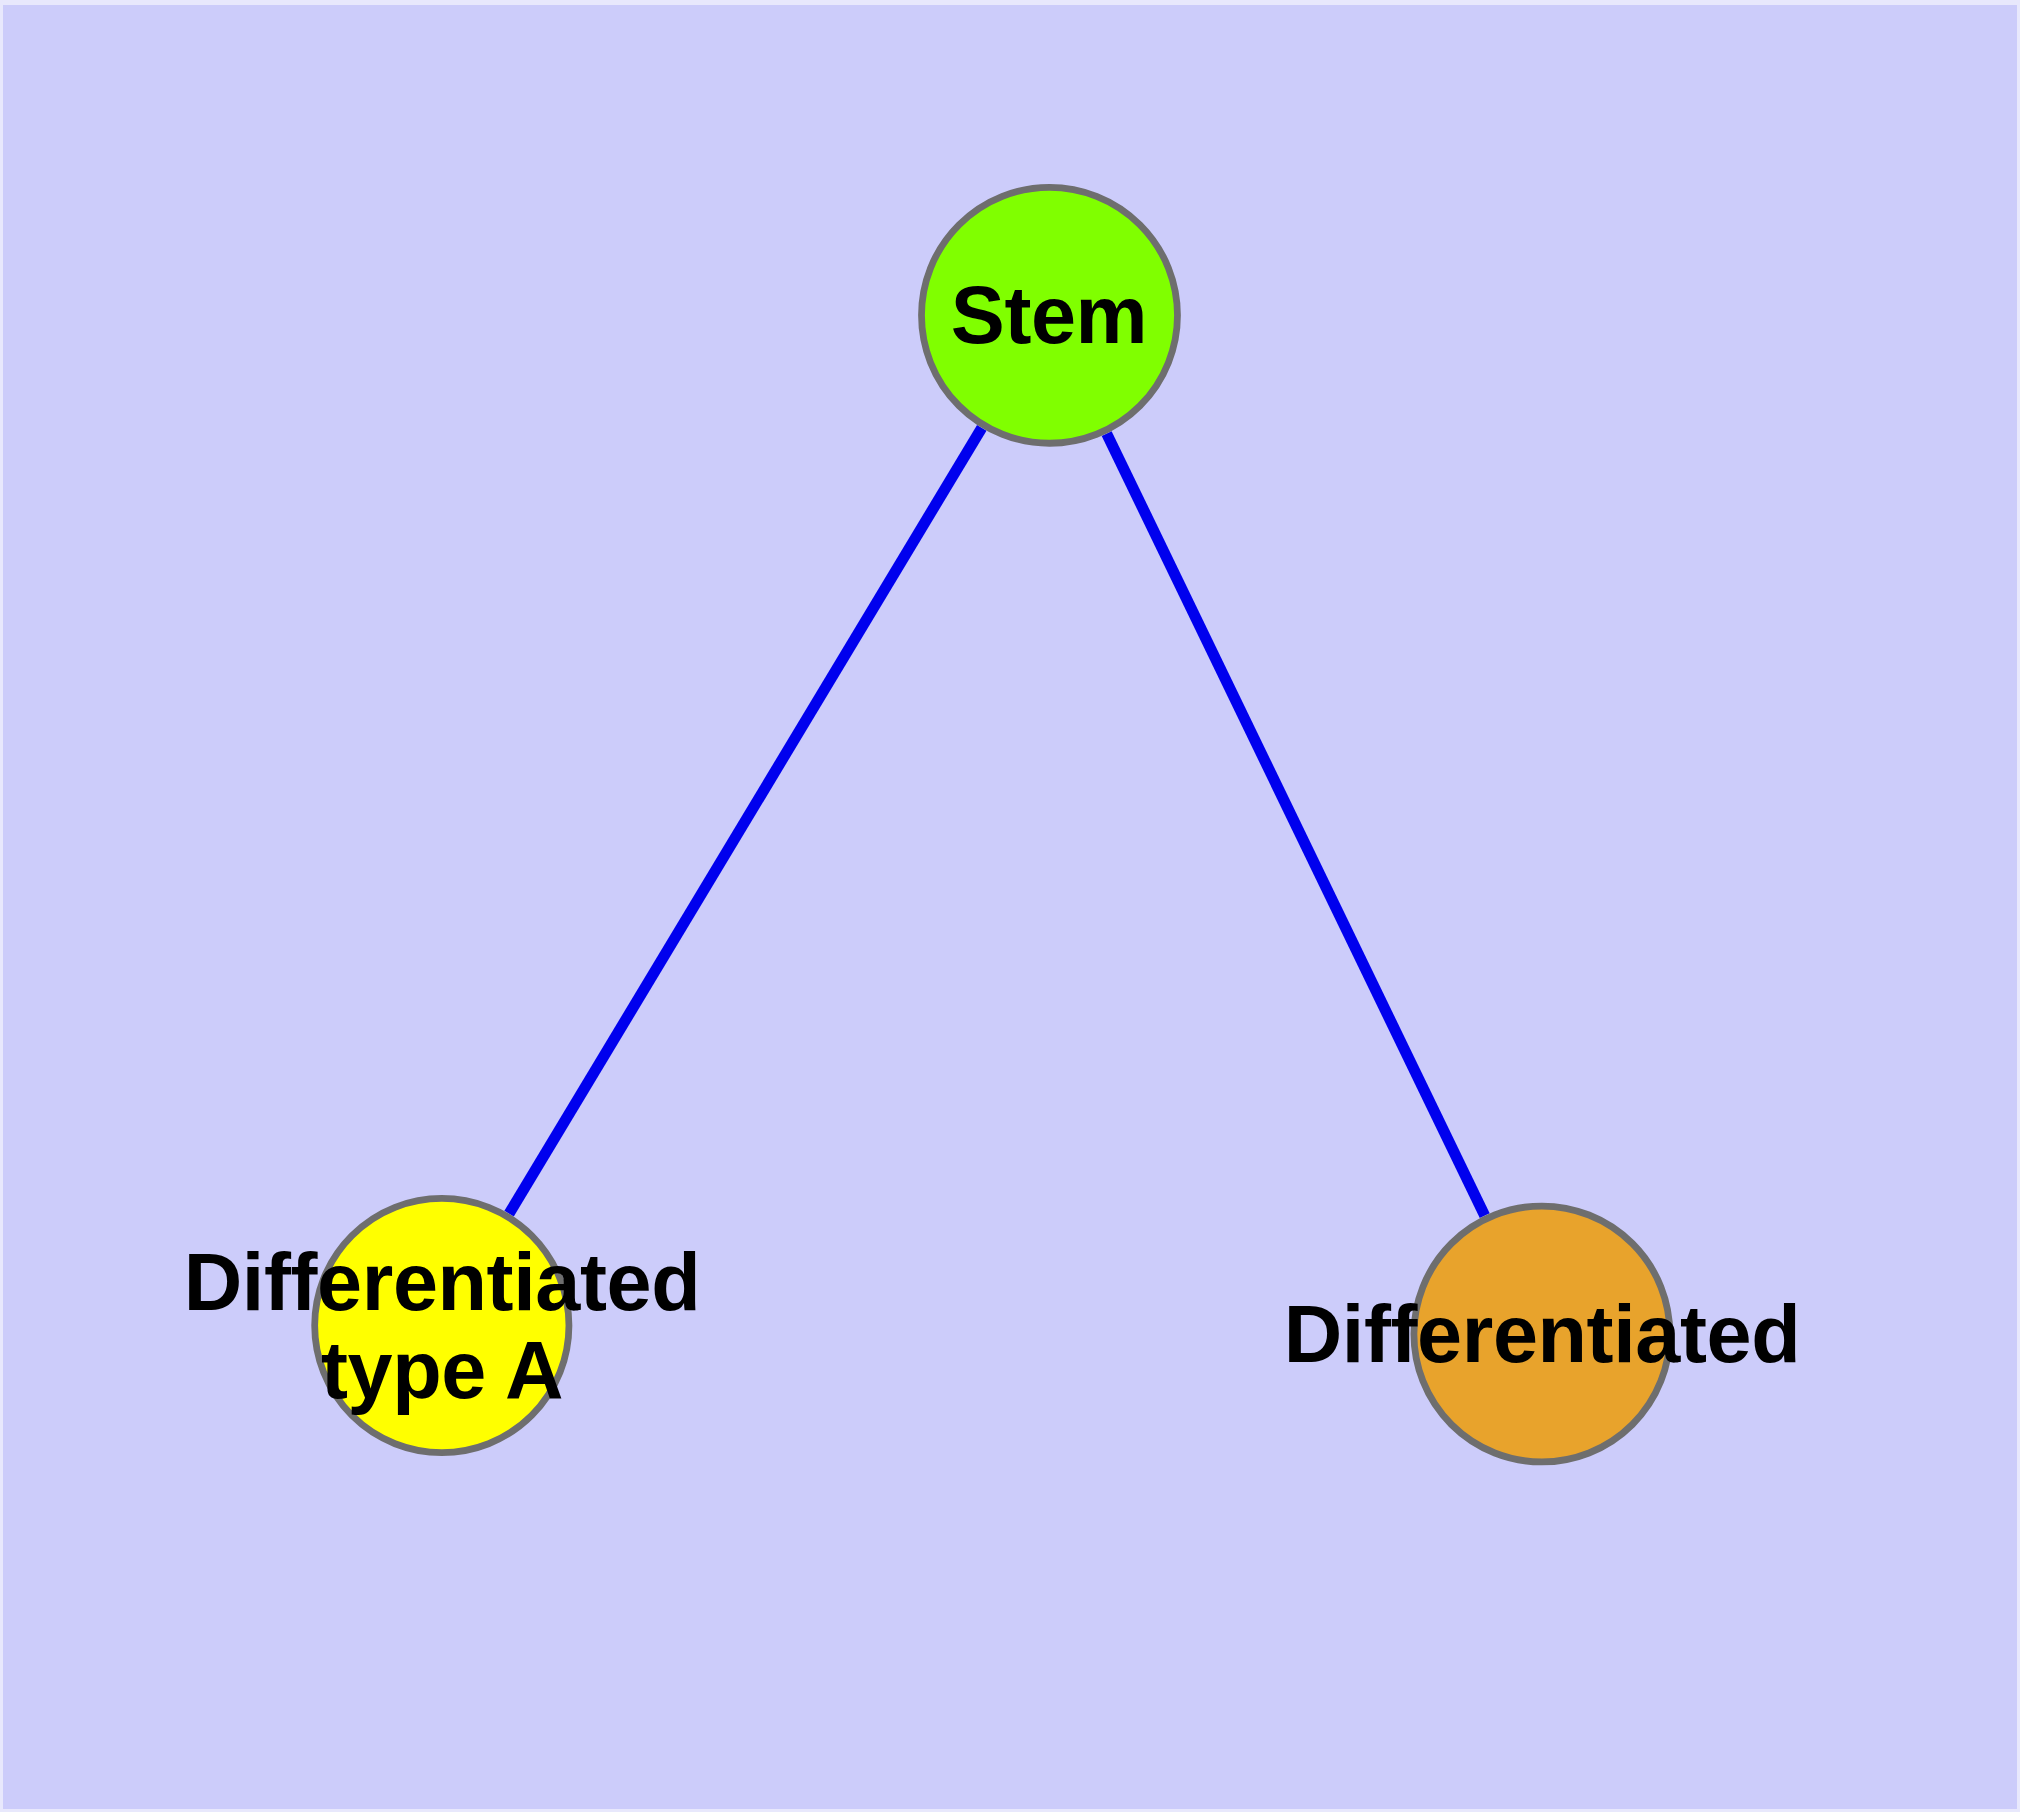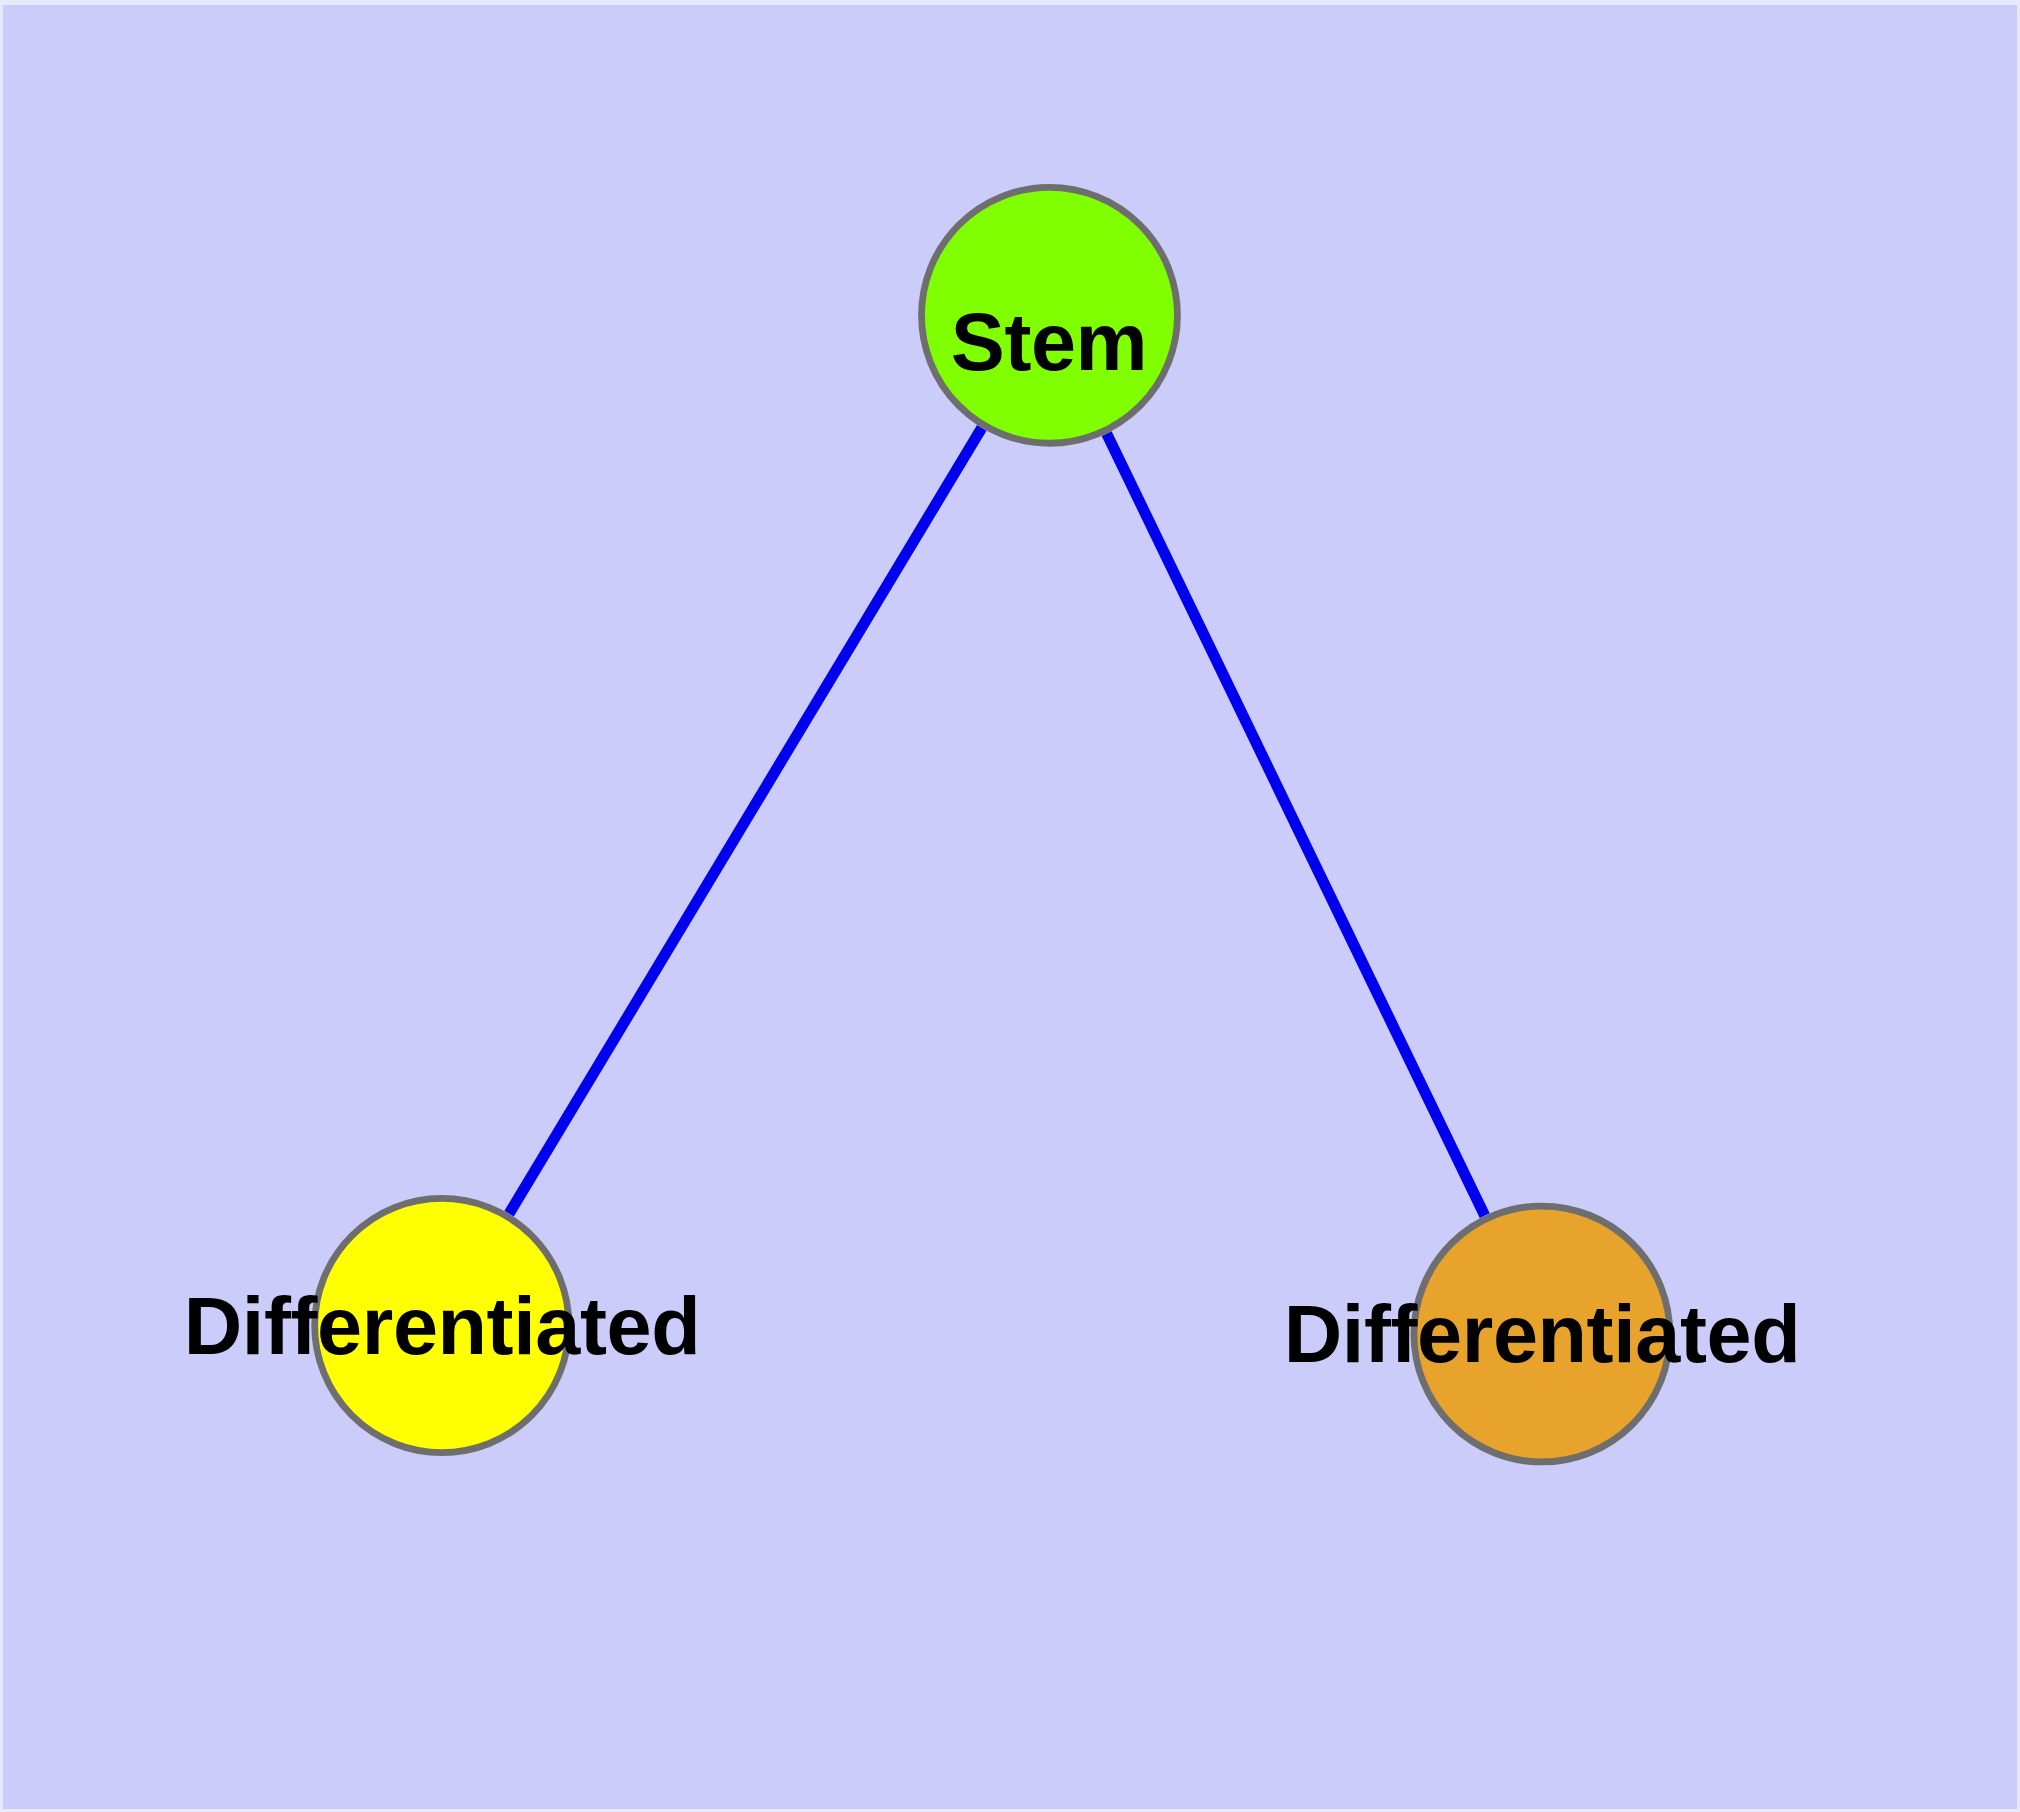--- a/index.html
+++ b/index.html
@@ -68,25 +68,26 @@
         <line class="edge-line" x1="1305.4542795063246" y1="511.5525713710881" x2="1751.5457204936754" y2="1434.447428628912" stroke="#0000ee"></line>
       </g>
     <g id="nodes-layer">
         <circle class="node-circle" cx="1238" cy="372" r="151" fill="#80ff00" stroke="#6e6e6e"></circle>
         <circle class="node-circle" cx="521" cy="1564" r="150" fill="#ffff00" stroke="#6e6e6e"></circle>
         <circle class="node-circle" cx="1819" cy="1574" r="151" fill="#e8a32c" stroke="#6e6e6e"></circle>
       </g>
   </svg>
 
   <div id="labels-layer">
-      <div class="node-label" style="left: 1049px; top: 315px; color: rgb(0, 0, 0); margin-top: 27px;">
+      <div class="node-label" style="left: 1049px; top: 315px; color: rgb(0, 0, 0);">
         <div>Stem</div>
       </div>
       <div class="node-label" style="left: 442px; top: 1326px; color: rgb(0, 0, 0);">
         <div>Differentiated</div>
+        <div>type A</div>
       </div>
       <div class="node-label" style="left: 1542px; top: 1334px; color: rgb(0, 0, 0);">
         <div>Differentiated</div>
       </div>
     </div>
 
 </div>
 
 
 </body></html>

